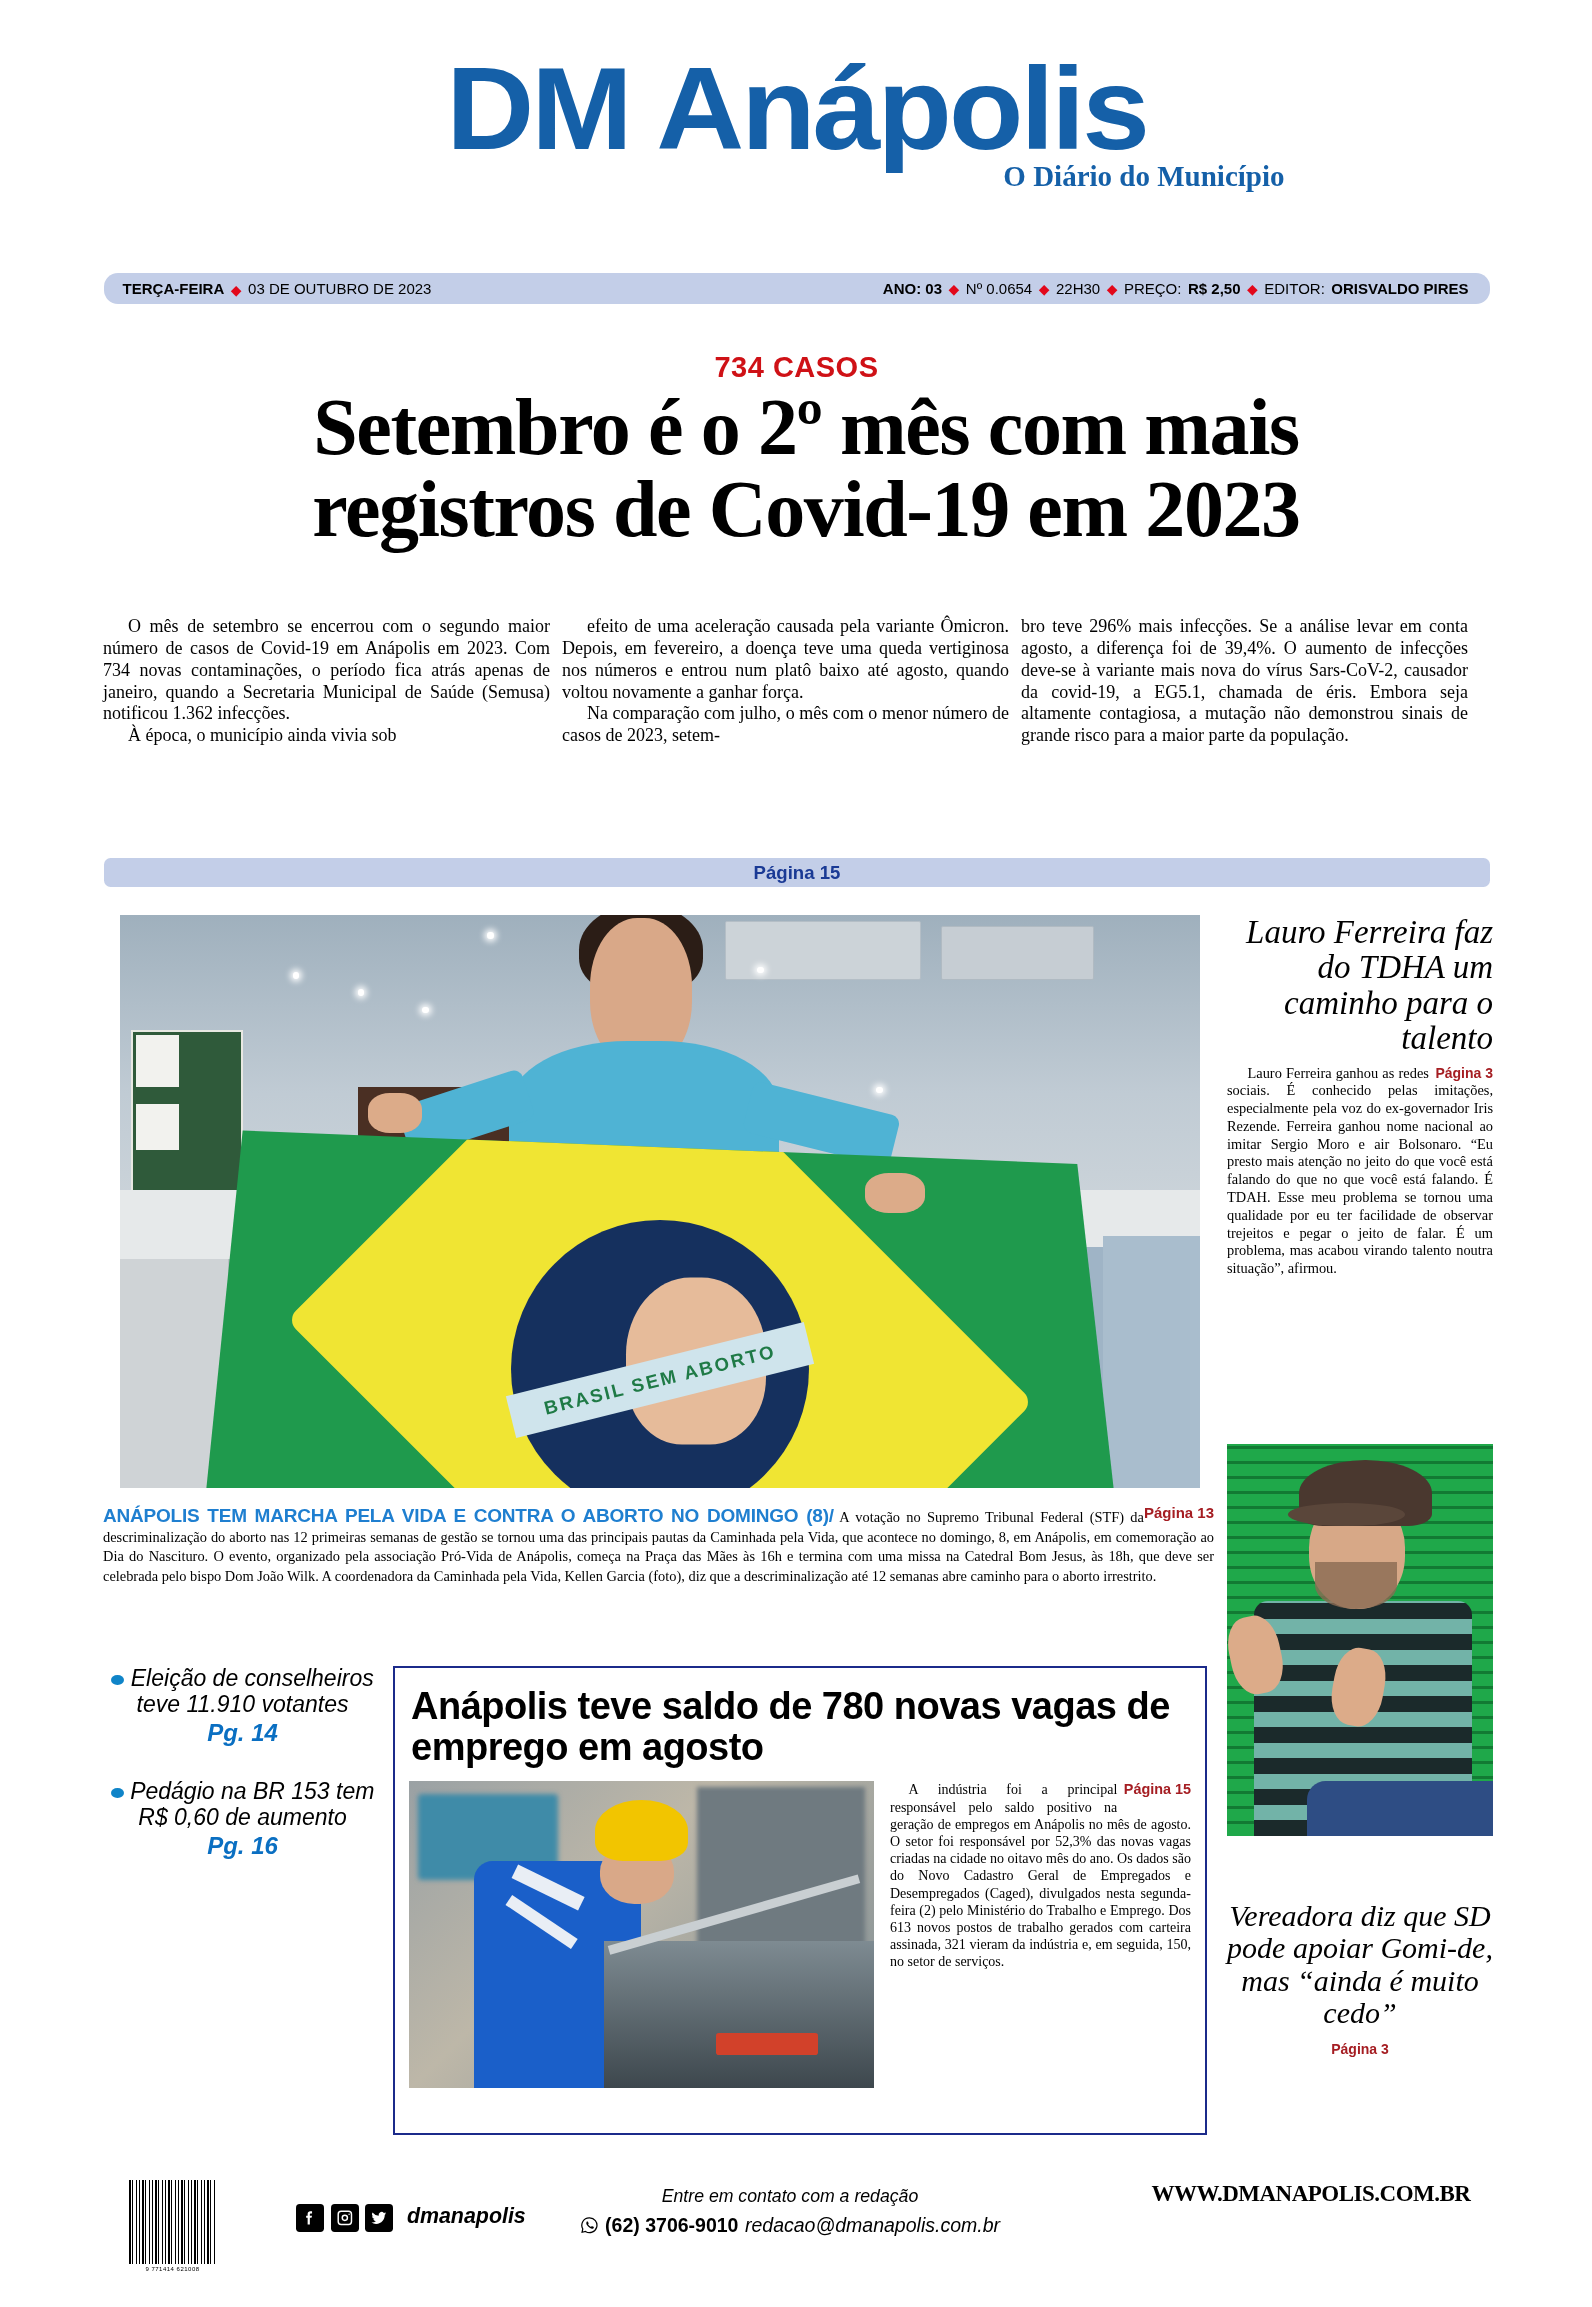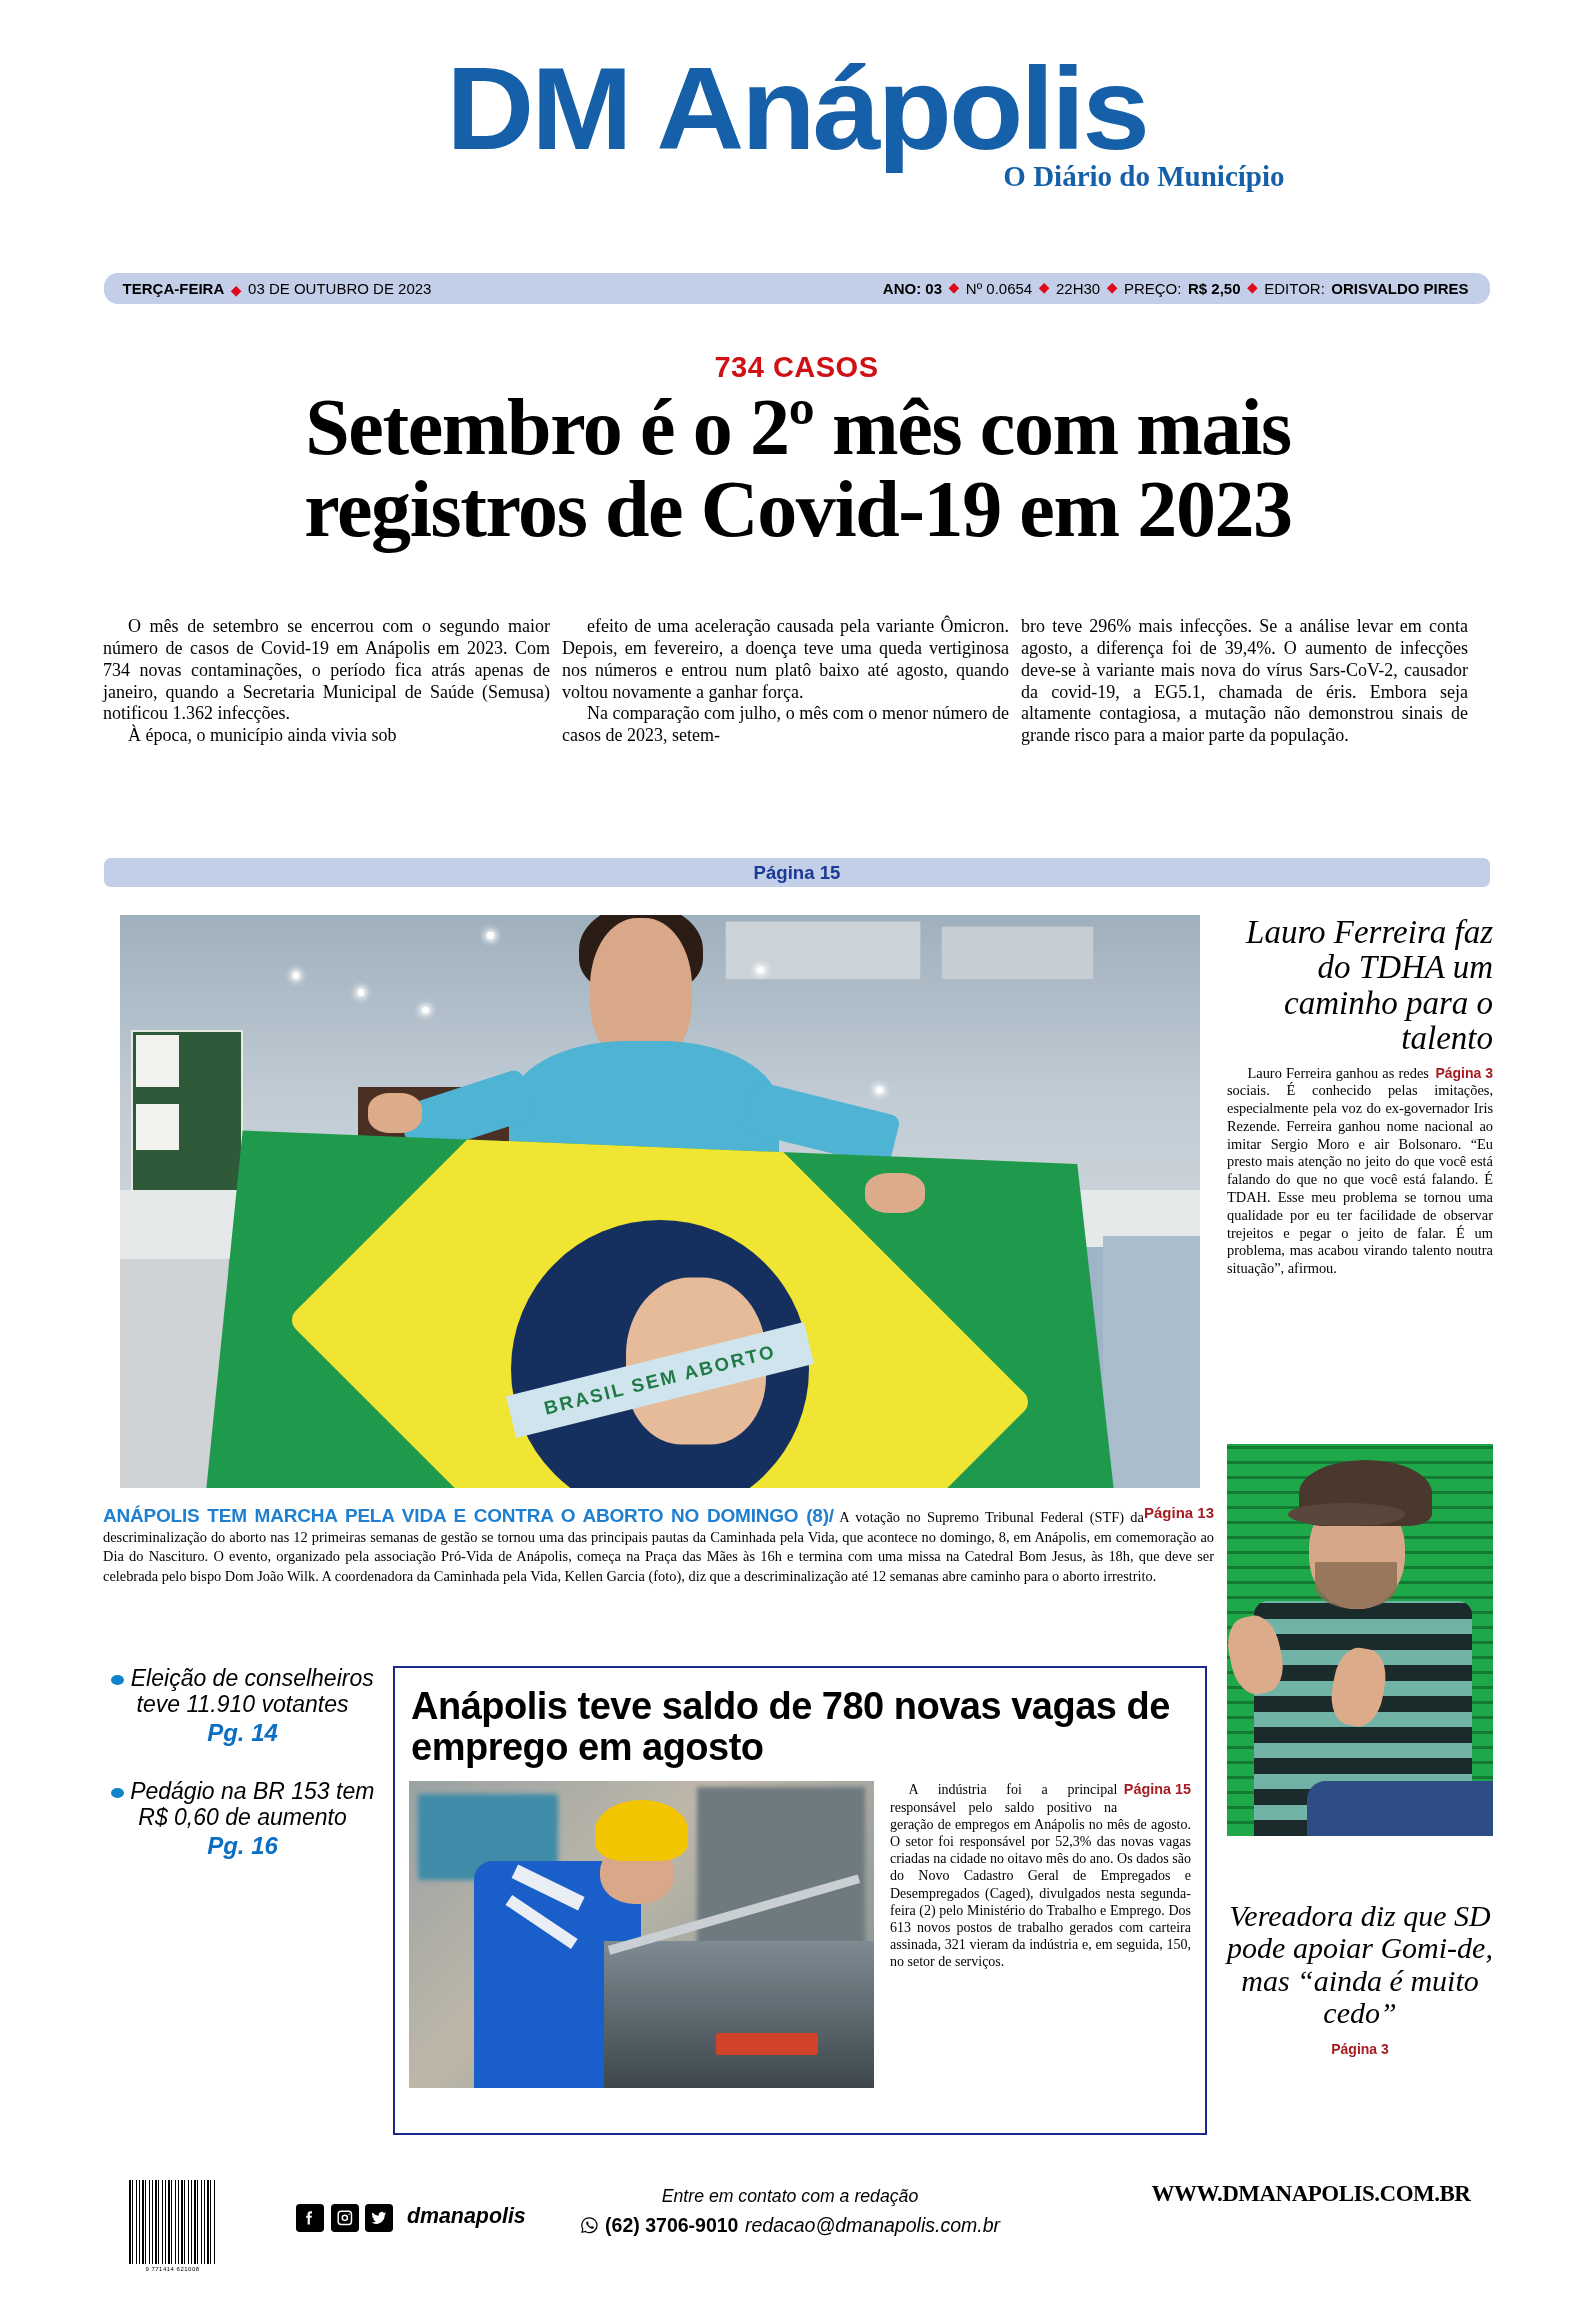--- a/index.html
+++ b/index.html
@@ -14,28 +14,28 @@
     margin-top:-2.8px;margin-right:107px;text-align:right;padding-right:0;}
   .mh-sub-wrap{width:1593px;text-align:center;}
   .mh-sub-inner{display:inline-block;width:1190px;text-align:right;}
 
   
   .infobar{position:absolute;left:104px;top:273px;width:1386px;height:31px;background:#c3cee8;
     border-radius:14px;display:flex;align-items:center;}
   .ib-left{font-family:"Liberation Sans",sans-serif;font-size:15px;letter-spacing:0px;
     margin-left:18.6px;display:flex;align-items:flex-end;gap:6.5px;white-space:nowrap;}
   .ib-right{font-family:"Liberation Sans",sans-serif;font-size:15px;margin-left:auto;margin-right:21.4px;
-    display:flex;gap:6.5px;white-space:nowrap;}
+    display:flex;align-items:center;gap:6.5px;white-space:nowrap;}
   .bold{font-weight:bold;}
   .dia{color:#e2071a;font-size:14px;line-height:1;}
 
   
   .kicker{position:absolute;left:0;top:351px;width:1593px;text-align:center;
     font-family:"Liberation Sans",sans-serif;font-weight:bold;font-size:29px;color:#cf1116;letter-spacing:0.5px;}
-  .headline{position:absolute;left:84px;top:386px;width:1428px;text-align:center;
+  .headline{position:absolute;left:92px;top:386px;width:1428px;text-align:center;
     font-family:"Liberation Serif",serif;font-weight:bold;font-size:80px;line-height:1.03;letter-spacing:-1.4px;}
   .headline div{white-space:nowrap;}
 
   
   .lead{position:absolute;left:103px;top:616px;width:1387px;display:flex;gap:12px;}
   .lead .col{width:447px;font-family:"Liberation Serif",serif;font-size:18px;line-height:1.215;
     text-align:justify;}
   .lead .col p{margin:0;text-indent:25px;}
 
   

